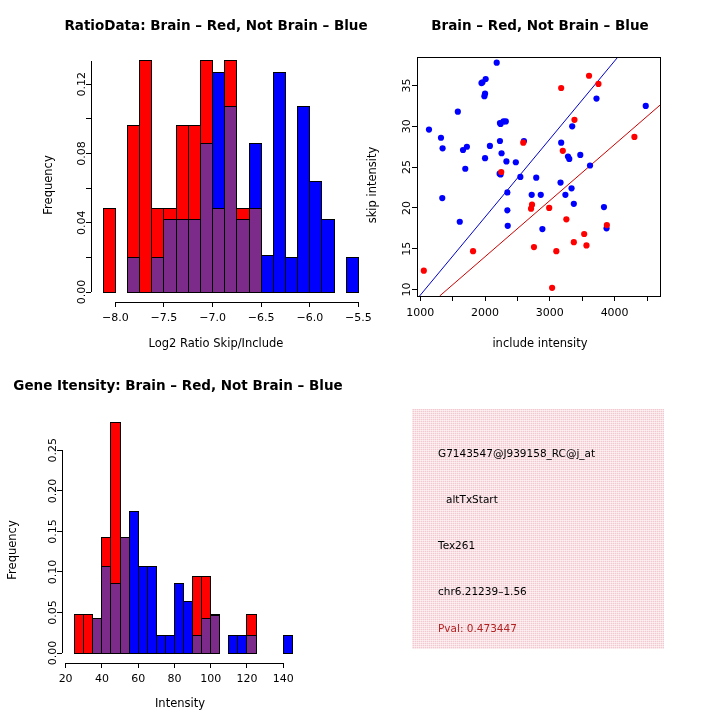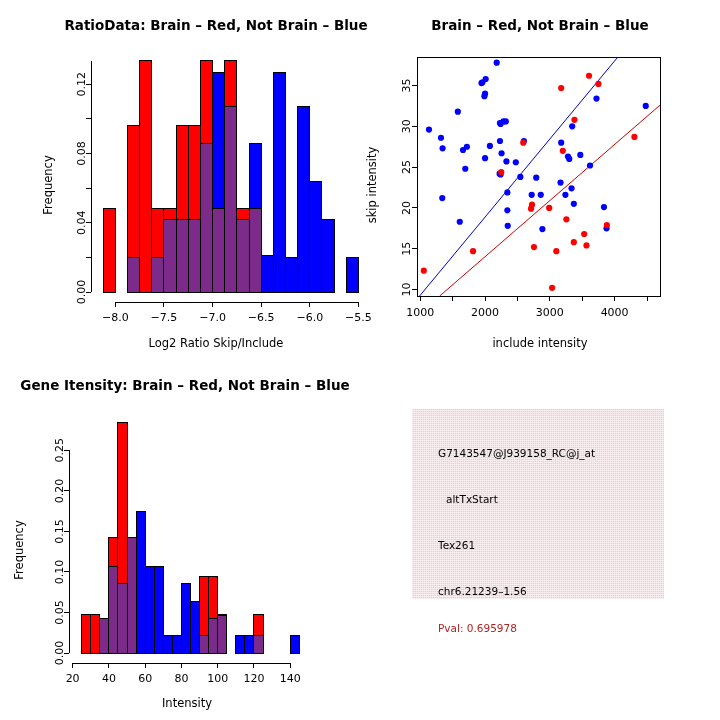--- a/index.html
+++ b/index.html
@@ -13,21 +13,21 @@
     height: 720px;
     background: #ffffff;
     font-family: "DejaVu Sans", sans-serif;
     overflow: hidden;
   }
   .panel {
     position: absolute;
   }
   #panel-ratio-hist   { left: 0px;   top: 0px;   width: 360px; height: 360px; margin-left: 36px; }
   #panel-scatter      { left: 360px; top: 0px;   width: 360px; height: 360px; }
-  #panel-gene-hist    { left: 0px;   top: 360px; width: 360px; height: 360px; padding-left: 7px; }
+  #panel-gene-hist    { left: 0px;   top: 360px; width: 360px; height: 360px; }
   #panel-info         { left: 360px; top: 360px; width: 360px; height: 360px; }
 
   svg { display: block; }
 
   text {
     font-family: "DejaVu Sans", sans-serif;
     fill: #000000;
   }
   .plot-title {
     font-size: 13.5px;
@@ -55,21 +55,21 @@
   }
   .fit-line {
     stroke-width: 1;
     fill: none;
   }
   .info-panel-bg {
     position: absolute;
     left: 52px;
     top: 49px;
     width: 252px;
-    height: 190px;
+    height: 240px;
     background-color: #f2c9d0;
     background-image:
       repeating-linear-gradient(0deg, rgba(255,255,255,0.55) 0 1px, rgba(255,255,255,0) 1px 2px),
       repeating-linear-gradient(90deg, rgba(255,255,255,0.45) 0 1px, rgba(255,255,255,0) 1px 2px);
   }
   .info-line {
     position: absolute;
     left: 26px;
     font-size: 10.5px;
     color: #000000;
@@ -333,17 +333,17 @@
       <text class="axis-label" x="16" y="190" transform="rotate(-90 16 190)">Frequency</text>
     </svg>
   </div>
 
   <div class="panel" id="panel-info">
     <div class="info-panel-bg">
       <div class="info-line" style="top: 38px;">G7143547@J939158_RC@j_at</div>
       <div class="info-line" style="top: 84px; margin-left: 8px;">altTxStart</div>
       <div class="info-line" style="top: 130px; text-align: center;">Tex261</div>
       <div class="info-line" style="top: 176px;">chr6.21239–1.56</div>
-      <div class="info-line pval" style="top: 213px;">Pval: 0.695978</div>
+      <div class="info-line pval" style="top: 213px;">Pval: 0.473447</div>
     </div>
   </div>
 
 </div>
 
 </body></html>

